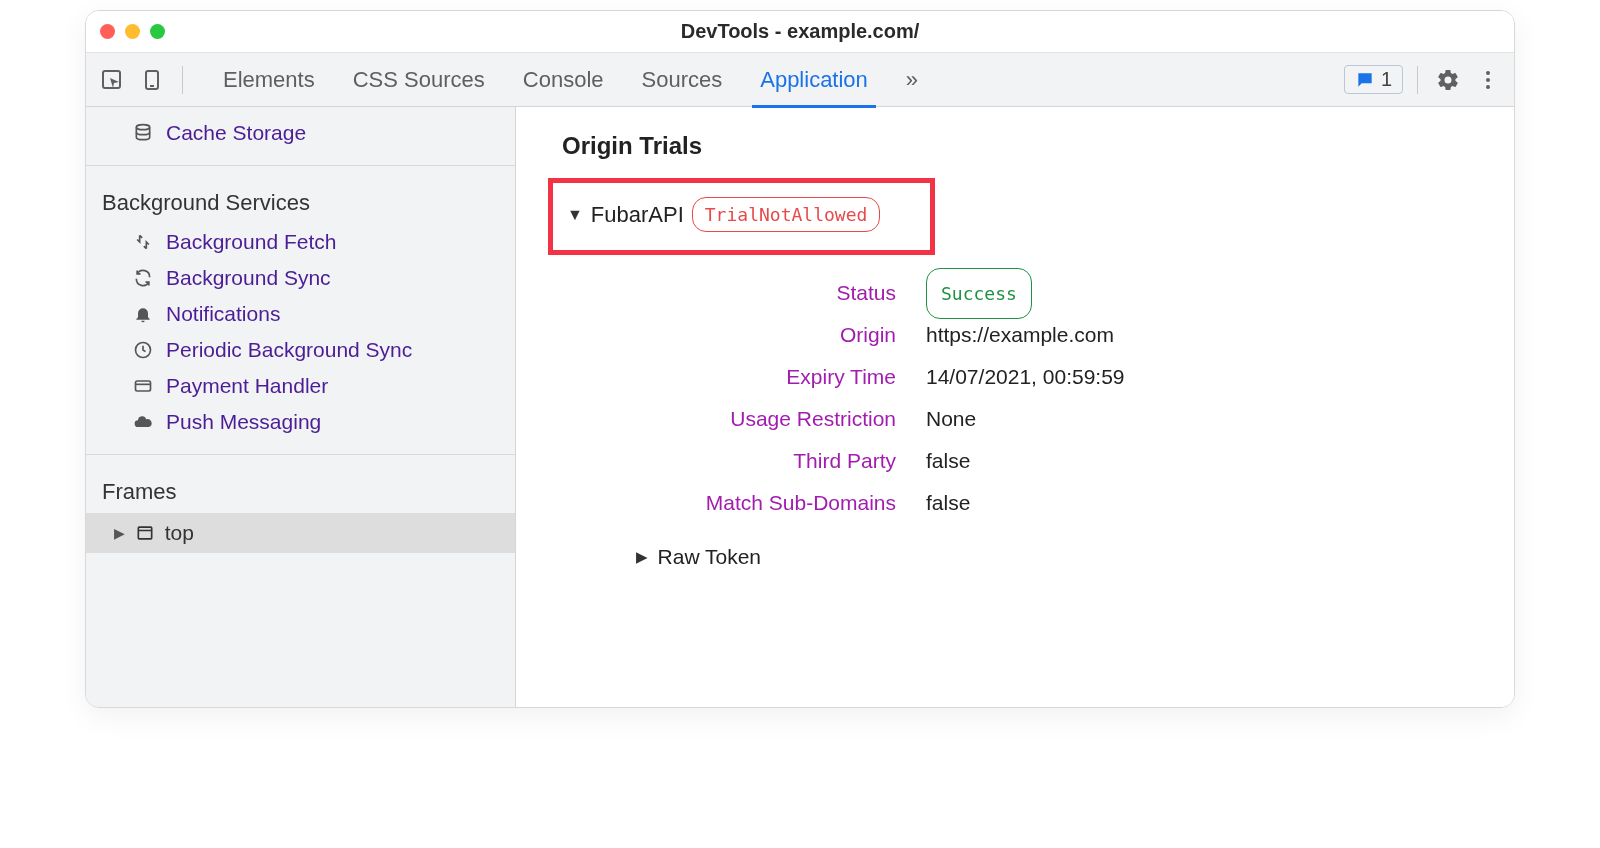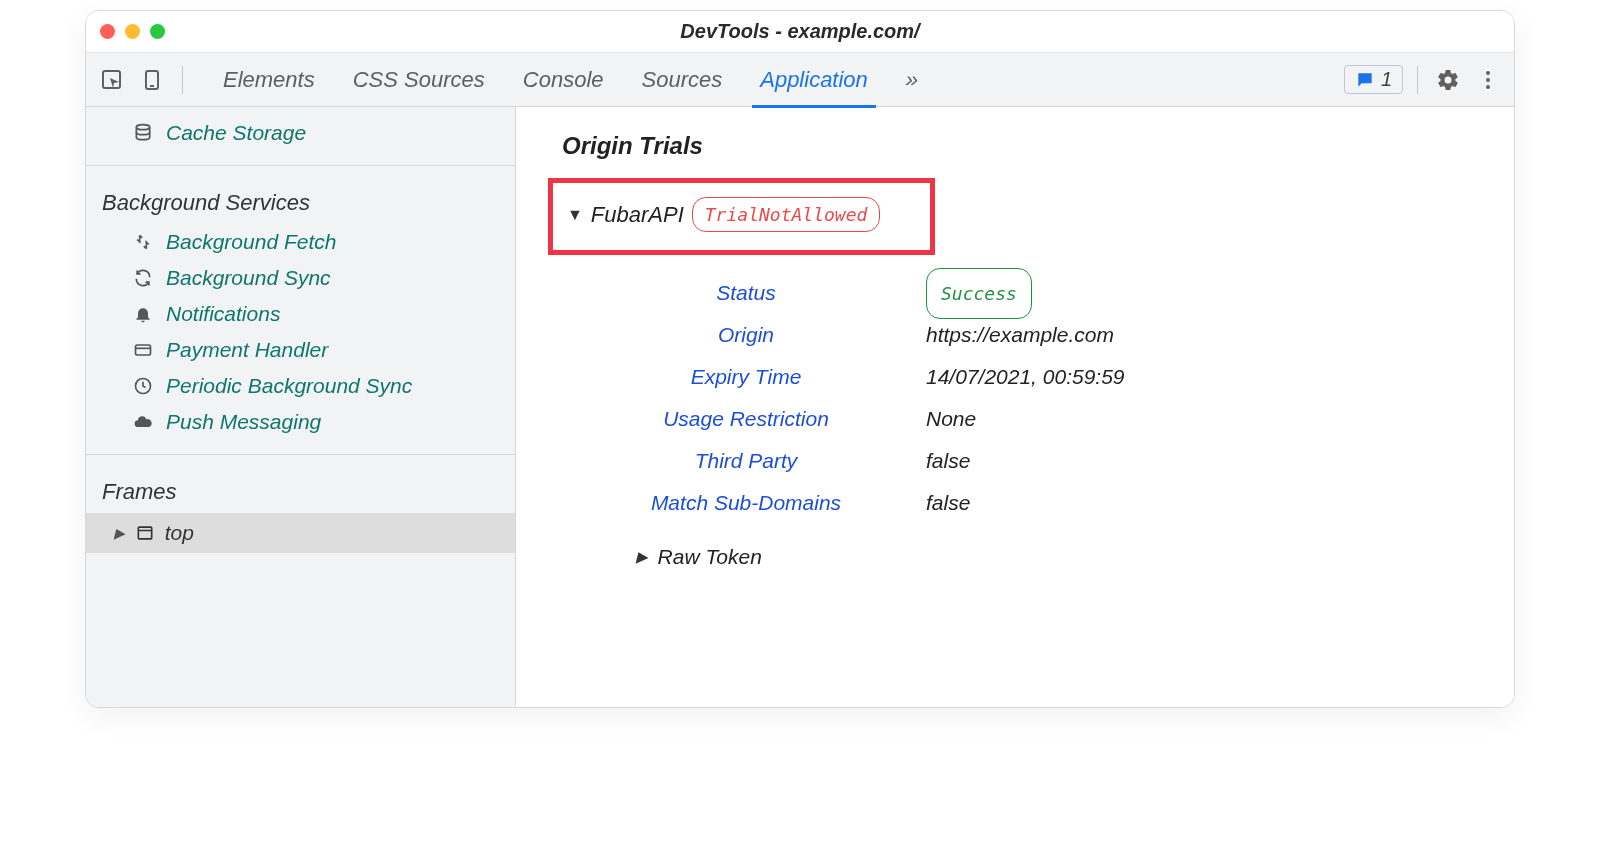--- a/index.html
+++ b/index.html
@@ -13,21 +13,20 @@
   justify-content: center;
   padding-top: 10px;
 }
 .window {
   width: 1430px;
   border: 1px solid #d8d8d8;
   border-radius: 14px;
   overflow: hidden;
   box-shadow: 0 8px 30px rgba(0,0,0,0.06);
   background: #fff;
-  font-style: italic;
 }
 .titlebar {
   height: 42px;
   background: #fff;
   display: flex;
   align-items: center;
   padding: 0 14px;
   position: relative;
   border-bottom: 1px solid #e4e4e4;
 }
@@ -100,21 +99,21 @@
   display: flex;
   flex-direction: column;
   font-size: 21px;
   color: #333;
 }
 .side-block { padding: 8px 0; }
 .side-label { padding: 10px 24px 8px 16px; color: #333; font-size: 22px; }
 .side-item {
   display: flex; align-items: center; gap: 12px;
   padding: 6px 20px 6px 46px;
-  color: #0f766e;
+  color: #4c1d95;
 }
 .side-item .ic { width: 22px; height: 22px; display:flex; align-items:center; justify-content:center; color:#565656;}
 .side-divider { height: 1px; background: #d7d9db; margin: 6px 0; }
 .side-cache .side-item { padding-left: 46px; }
 .frames-row {
   display:flex; align-items:center; gap:10px;
   padding: 8px 16px 8px 28px;
   background: #ddd;
   color: #333;
 }
@@ -154,21 +153,21 @@
 .kv-grid {
   display: grid;
   grid-template-columns: 300px auto;
   column-gap: 30px;
   row-gap: 18px;
   margin-left: 40px;
   margin-top: 16px;
   font-size: 21px;
   align-items: center;
 }
-.kv-key { text-align: center; color: #1d4ed8; }
+.kv-key { text-align: right; color: #a21caf; }
 .kv-val { color: #222; }
 .raw-token {
   margin-left: 80px; margin-top: 30px;
   display:flex; align-items:center; gap:10px;
   font-size:21px; color:#222;
 }
 .tri-right { font-size:15px; color:#333; }
 svg { display:block; }
 </style>
 </head>
@@ -272,34 +271,34 @@
           <span class="ic">
             <svg width="20" height="20" viewBox="0 0 24 24" fill="currentColor">
                 <path d="M12 22a2 2 0 0 0 2-2h-4a2 2 0 0 0 2 2Zm6-6V11a6 6 0 1 0-12 0v5l-2 2v1h16v-1Z"></path>
               </svg>
           </span>
           <span>Notifications</span>
         </div>
         <div class="side-item">
           <span class="ic">
             <svg width="20" height="20" viewBox="0 0 24 24" fill="none" stroke="currentColor" stroke-width="2">
+                <circle cx="12" cy="12" r="9"></circle>
+                <path d="M12 7v5l3 2"></path>
+              </svg>
+          </span>
+          <span>Periodic Background Sync</span>
+        </div>
+        <div class="side-item">
+          <span class="ic">
+            <svg width="20" height="20" viewBox="0 0 24 24" fill="none" stroke="currentColor" stroke-width="2">
                 <rect x="3" y="6" width="18" height="12" rx="2"></rect>
                 <line x1="3" y1="10" x2="21" y2="10"></line>
               </svg>
           </span>
           <span>Payment Handler</span>
-        </div>
-        <div class="side-item">
-          <span class="ic">
-            <svg width="20" height="20" viewBox="0 0 24 24" fill="none" stroke="currentColor" stroke-width="2">
-                <circle cx="12" cy="12" r="9"></circle>
-                <path d="M12 7v5l3 2"></path>
-              </svg>
-          </span>
-          <span>Periodic Background Sync</span>
         </div>
         <div class="side-item">
           <span class="ic">
             <svg width="20" height="20" viewBox="0 0 24 24" fill="currentColor">
                 <path d="M19 18H6a4 4 0 0 1 0-8 5 5 0 0 1 9.8-1.3A4 4 0 0 1 19 18Z"></path>
               </svg>
           </span>
           <span>Push Messaging</span>
         </div>
       </div>

